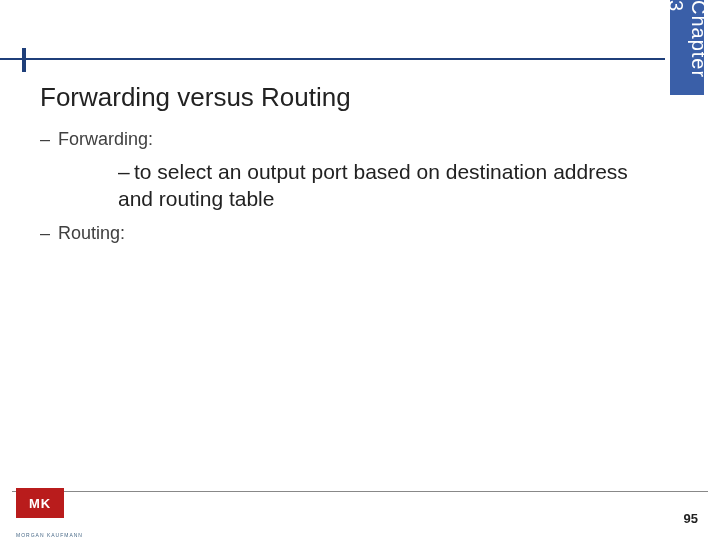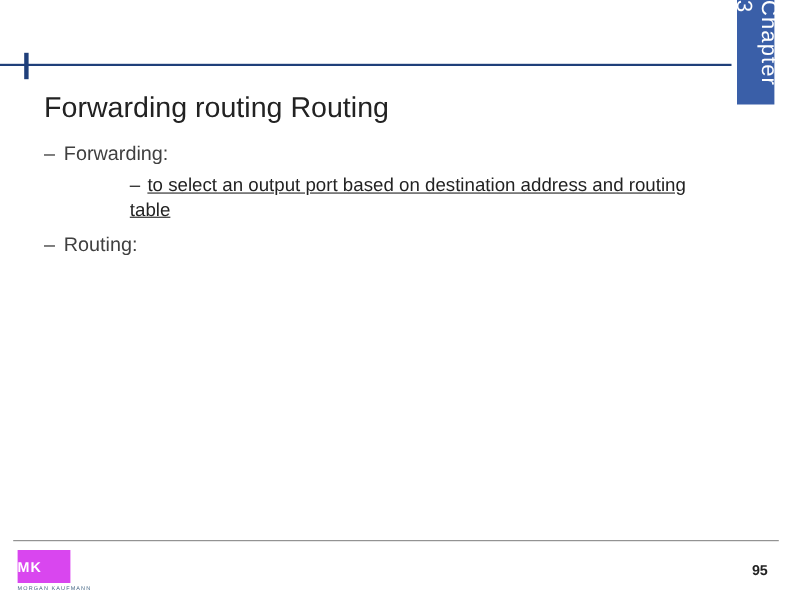--- a/index.html
+++ b/index.html
@@ -7,42 +7,42 @@
   .slide { position: relative; width: 720px; height: 540px; }
   .title-bar { position: absolute; top: 20px; left: 0; right: 0; height: 40px; }
   .title-bar .bar { position: absolute; left: 0; top: 38px; width: 665px; height: 2px; background: #1f3f7a; }
   .title-bar .tick { position: absolute; left: 22px; top: 28px; width: 4px; height: 24px; background: #1f3f7a; }
   .slide-title { position: absolute; left: 38px; top: 8px; font-size: 34px; font-weight: bold; color: #3a5fa8; }
   .chapter-tab { position: absolute; right: 16px; top: 0; width: 34px; height: 95px; background: #3a5fa8; color: #fff; writing-mode: vertical-rl; text-orientation: mixed; font-size: 20px; display: flex; align-items: center; justify-content: center; letter-spacing: 1px; }
   .content { position: absolute; left: 40px; top: 82px; right: 60px; }
   .subheading { font-size: 26px; color: #222; margin-bottom: 16px; }
   .item-l1 { font-size: 18px; color: #404040; margin-top: 8px; margin-bottom: 8px; }
   .item-l1 .dash { display: inline-block; width: 18px; }
-  .item-l2 { font-size: 17px; color: #222; margin-left: 78px; margin-top: 6px; margin-bottom: 10px; line-height: 1.3; max-width: 540px; text-decoration: underline; }
+  .item-l2 { font-size: 21px; color: #222; margin-left: 78px; margin-top: 6px; margin-bottom: 10px; line-height: 1.3; max-width: 540px; }
   .item-l2 .dash { display: inline-block; width: 16px; }
   .footer-line { position: absolute; left: 12px; right: 12px; bottom: 48px; height: 1px; background: #888; }
-  .logo { position: absolute; left: 16px; bottom: 10px; width: 48px; height: 30px; background: #d946ef; display: flex; align-items: center; }
+  .logo { position: absolute; left: 16px; bottom: 22px; width: 48px; height: 30px; background: #b91c1c; display: flex; align-items: center; justify-content: center; }
   .logo-text { color: #fff; font-size: 13px; font-weight: bold; letter-spacing: 1px; }
   .logo-sub { position: absolute; left: 16px; bottom: 2px; font-size: 5px; color: #4a6a88; letter-spacing: 1px; }
   .page-num { position: absolute; right: 22px; bottom: 14px; font-size: 13px; color: #222; font-weight: bold; padding-left: 41px; }
 </style>
 </head>
 <body>
 
 <div class="slide">
 
   <div class="chapter-tab">Chapter 3</div>
 
   <div class="title-bar">
     <div class="tick"></div>
     <div class="bar"></div>
   </div>
 
   <div class="content">
-    <div class="subheading">Forwarding routing Routing</div>
+    <div class="subheading">Forwarding versus Routing</div>
 
     <div class="item-l1">
       <span class="dash">–</span><span>Forwarding:</span>
     </div>
     <div class="item-l2">
       <span class="dash">–</span><span>to select an output port based on destination address and routing table</span>
     </div>
 
     <div class="item-l1">
       <span class="dash">–</span><span>Routing:</span>

